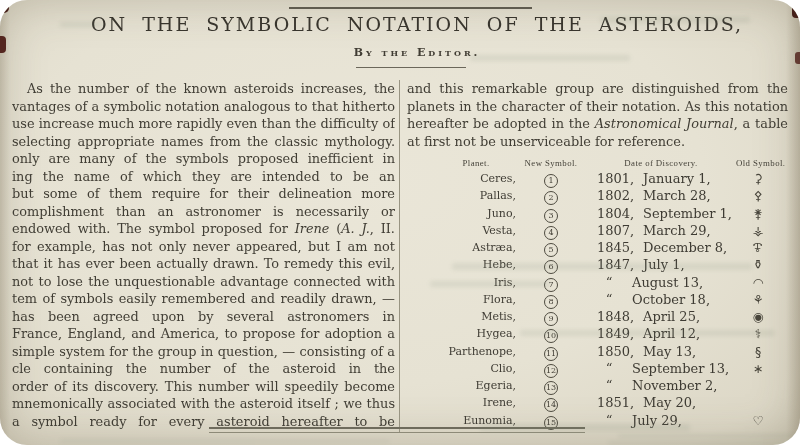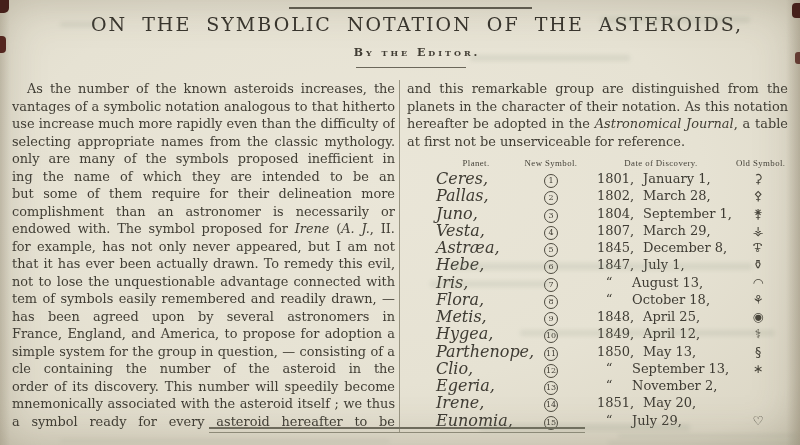--- a/index.html
+++ b/index.html
@@ -1,20 +1,20 @@
 <!DOCTYPE html>
 <html><head>
 <meta charset="utf-8">
 <style>
   html,body{margin:0;padding:0;}
   body{font-family:"DejaVu Serif", serif; color:#3e3b33;}
   .page{position:relative; width:800px; height:445px; overflow:hidden;
     background:
       radial-gradient(ellipse at 45% 40%, #eae6d8 0%, #e6e2d3 55%, #ddd8c7 88%, #d2cdbb 100%);
-    box-shadow: inset 0 0 46px rgba(94,82,58,.28);}
+    box-shadow: inset 0 0 46px rgba(94,82,58,.28); border-radius: 27px;}
   .edge-band-right{position:absolute; right:0; top:0; width:14px; height:445px;
     background:linear-gradient(to left, rgba(120,108,84,.30), rgba(120,108,84,0)); }
   .edge-band-left{position:absolute; left:0; top:0; width:10px; height:445px;
     background:linear-gradient(to right, rgba(120,108,84,.22), rgba(120,108,84,0)); }
 
   
   .title-rule{position:absolute; left:289px; top:7px; width:243px; height:2px; background:#5f5b4f;}
   .byline-rule{position:absolute; left:356px; top:67px; width:110px; height:1px; background:#6b675a;}
   .vrule{position:absolute; left:399px; top:80px; width:1px; height:352px; background:#989482;}
   .bottom-double-rule{position:absolute; left:209px; top:427px; width:376px; height:3px;
@@ -34,21 +34,21 @@
   .col-left .tline:first-child{text-indent:15px;}
   .col-right .tline:last-child{text-align-last:left;}
 
   
   .ast-table{margin-top:7px; width:381px;}
   .thead, .trow{display:grid; grid-template-columns:80px 70px 150px 44px; padding-left:29px;}
   .thead{font-size:8.8px; letter-spacing:.4px; color:#46433a; height:13px; line-height:13px;}
   .thead span{text-align:center; white-space:nowrap;font-family:Liberation Serif, serif;}
   .trow{height:17.25px; line-height:17.25px;}
   .cell{white-space:nowrap;}
-  .planet{font-style:italic; font-size:16px;}
+  .planet{font-size:11px;text-align:right;}
   .numcell{text-align:center;}
   .circ{display:inline-block; width:12px; height:12px; border:1px solid #4e4b40; border-radius:50%;
     font-size:8px; line-height:12px; text-align:center; vertical-align:1px; color:#403d34;}
   .datecell{font-size:13px;}
   .year{display:inline-block; width:46px; padding-left:11px;}
   .year.ditto{padding-left:0; text-align:center;}
   .oldcell{text-align:center; font-family:"DejaVu Sans", sans-serif; font-size:12.5px; color:#48453b;}
   .glyph{display:inline-block;}
   .glyph.flip{transform:rotate(180deg);}
 

